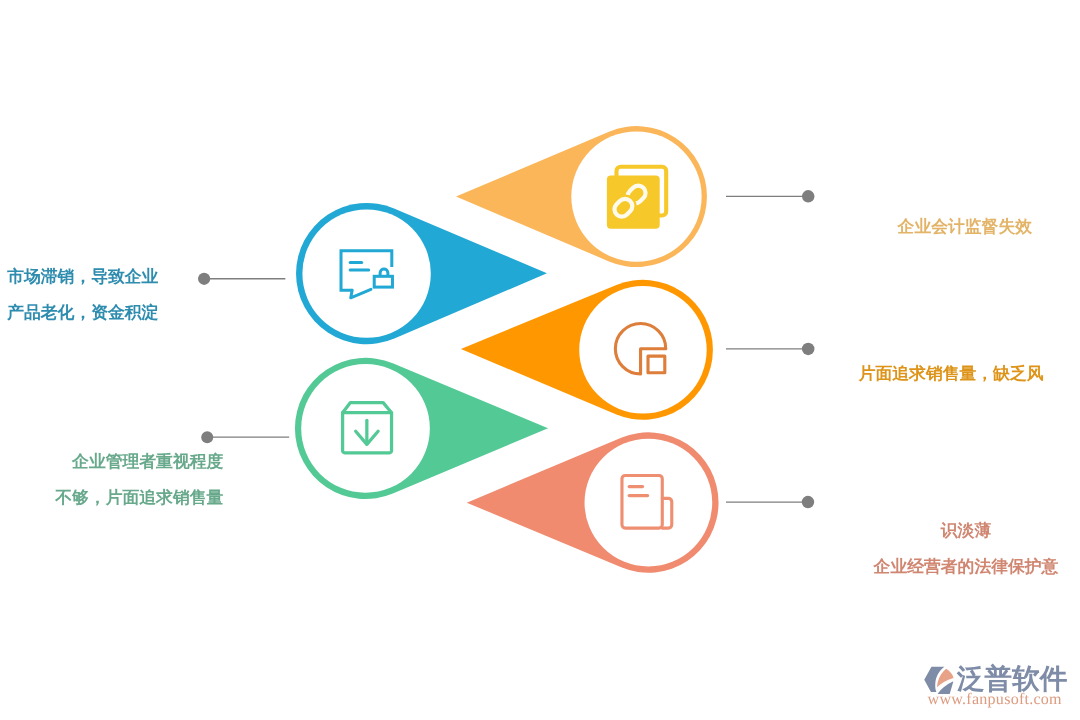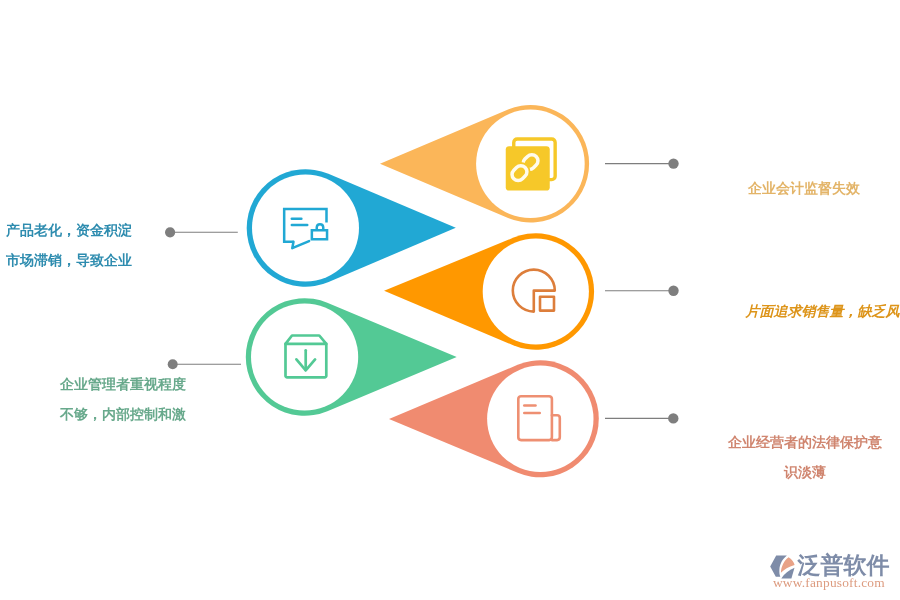--- a/index.html
+++ b/index.html
@@ -97,36 +97,36 @@
             <path d="M9.25 11.35 H20.45"></path>
             <path d="M9.25 18.85 H24.65"></path>
           </g>
         </g>
       </g>
       <line x1="605" y1="418.4" x2="670" y2="418.4" stroke="#7E7E7E" stroke-width="1.1"></line>
       <circle cx="673.3" cy="418.4" r="5.2" fill="#7E7E7E"></circle>
     </svg>
   <div id="labels">
       <div class="lbl" style="left: 6px; top: 178.5px; width: 175px; color: rgb(46, 140, 175); text-align: left;">
+        <div>市场滞销，导致企业</div>
         <div>产品老化，资金积淀</div>
-        <div>市场滞销，导致企业</div>
       </div>
       <div class="lbl" style="left: 715px; top: 136.5px; width: 178px; color: rgb(227, 180, 104); text-align: center;">
         <div>企业会计监督失效</div>
       </div>
-      <div class="lbl" style="left: 715.6px; top: 259.5px; width: 184px; color: rgb(221, 148, 25); text-align: right; font-style: italic;">
+      <div class="lbl" style="left: 715.6px; top: 259.5px; width: 184px; color: rgb(221, 148, 25); text-align: left;">
         <div>片面追求销售量，缺乏风</div>
       </div>
       <div class="lbl" style="left: 11.1px; top: 332.5px; width: 175px; color: rgb(104, 169, 140); text-align: right;">
         <div>企业管理者重视程度</div>
-        <div>不够，内部控制和激</div>
+        <div>不够，片面追求销售量</div>
       </div>
       <div class="lbl" style="left: 713px; top: 390.5px; width: 184px; color: rgb(208, 134, 112); text-align: center;">
+        <div>识淡薄</div>
         <div>企业经营者的法律保护意</div>
-        <div>识淡薄</div>
       </div>
     </div>
   <div id="brand">
     <svg id="logo-mark" width="28" height="28" viewBox="0 0 28 28">
       <path d="M7.2 2.6 H17.9 C13.4 6.1 10.7 11.3 10.4 16.6 C10.2 20.0 10.6 21.9 11.3 23.7 H6.8 L1.2 13.5 Z" fill="#7E8CA8"></path>
       <path d="M11.9 19.8 C12.1 13.4 15.3 7.5 19.6 4.3 C23.2 6.6 25.0 9.4 25.6 11.9 C19.6 13.5 15.0 16.3 11.9 19.8 Z" fill="#E8A287"></path>
       <path d="M12.3 25.4 C15.4 20.8 19.8 17.3 25.5 14.8 L22.4 25.4 Z" fill="#7E8CA8"></path>
     </svg>
     <div id="brand-text">
       <div id="brand-cn" style="color: rgb(126, 140, 168); text-align: center;">泛普软件</div>

